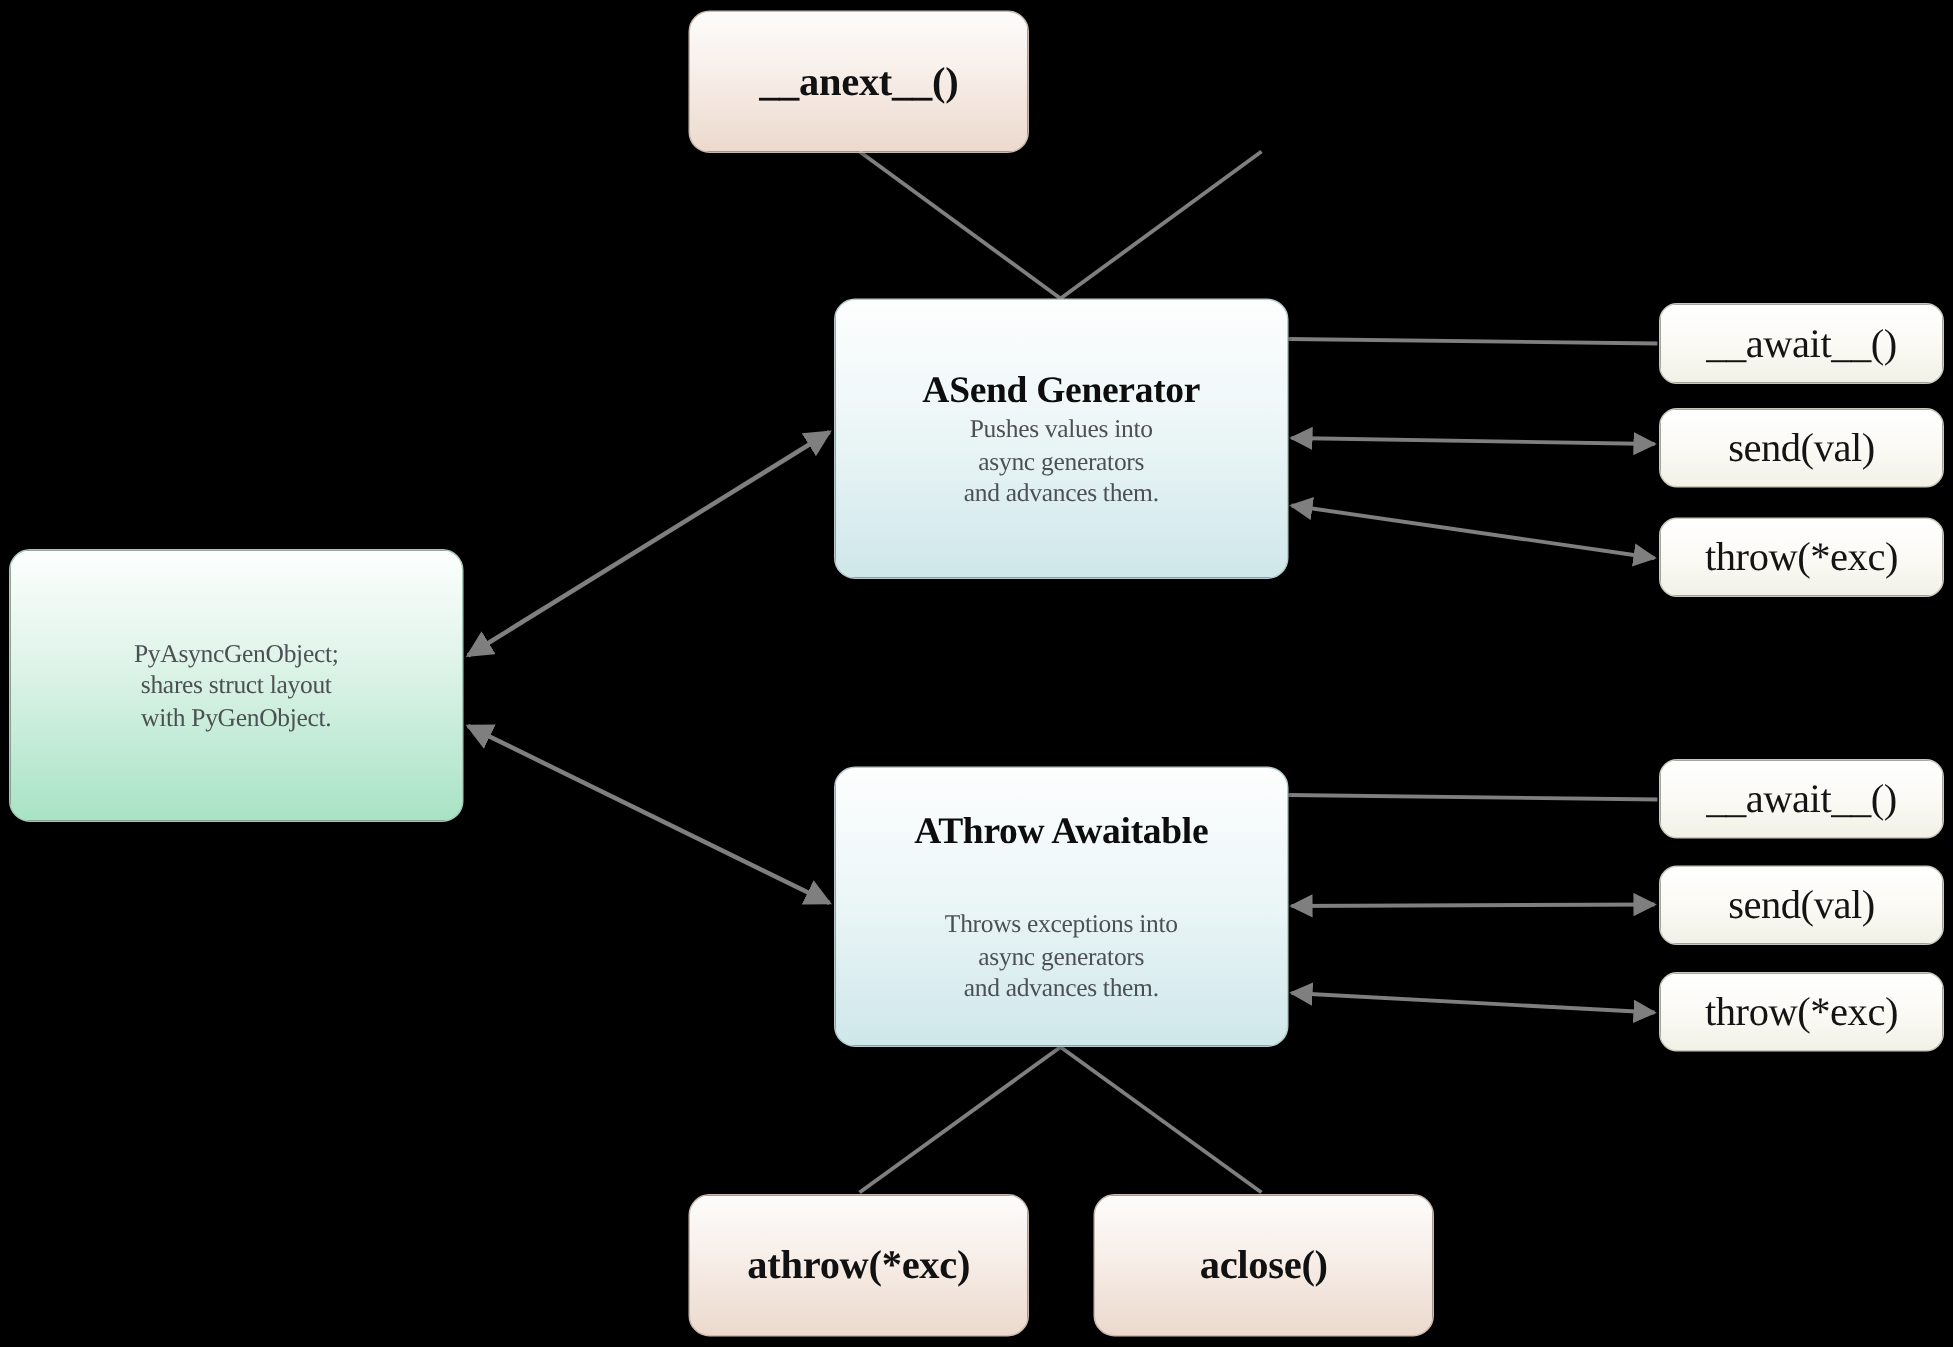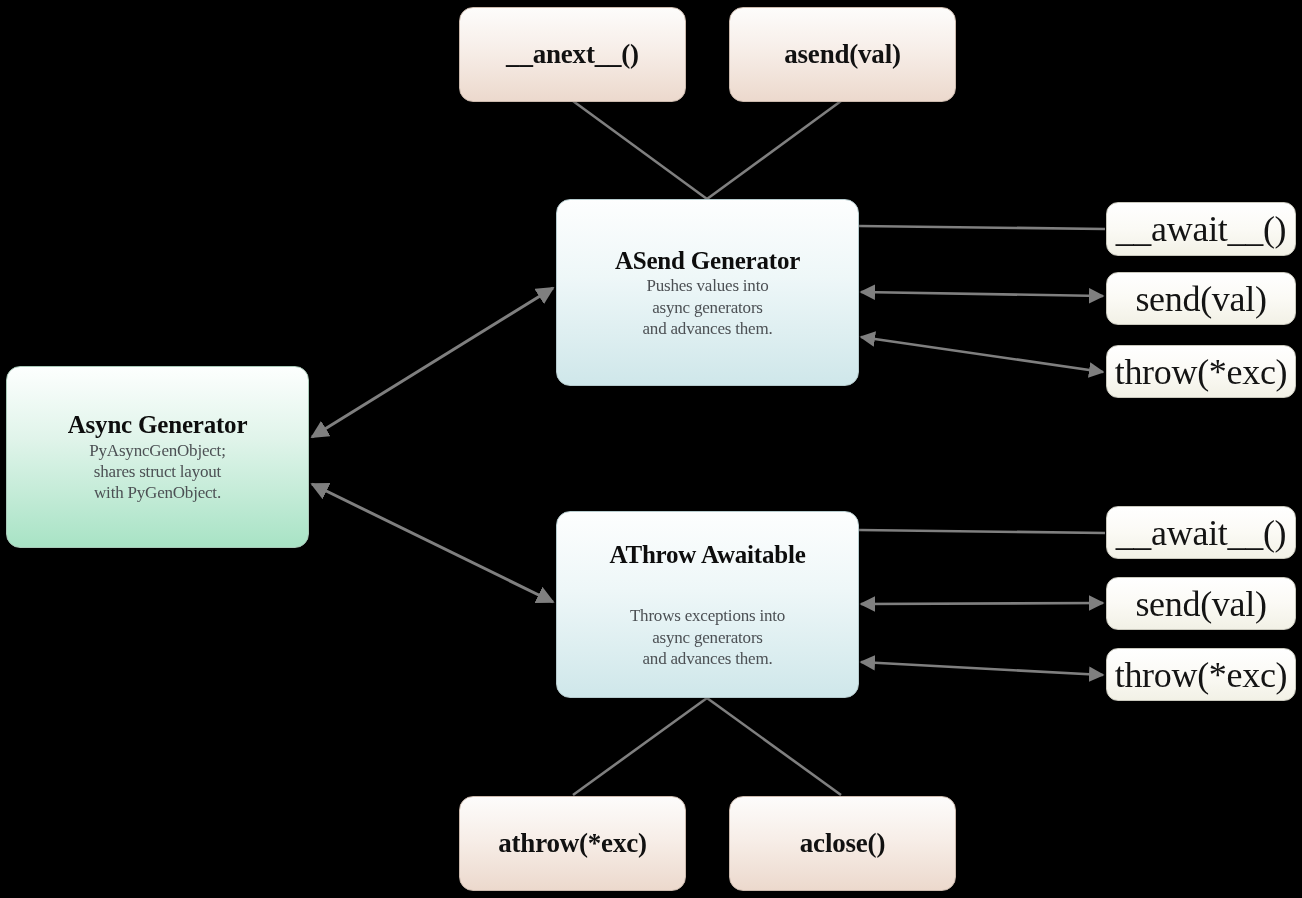--- a/index.html
+++ b/index.html
@@ -49,21 +49,21 @@
     letter-spacing: -0.2px;
   }
 
   
   .node-api {
     background: linear-gradient(to bottom, #ffffff 0%, #fbfaf5 50%, #f2f1e6 100%);
     border-color: #c9c8bd;
     border-radius: 12px;
   }
   .node-api .node-title {
-    font-size: 36px;
+    font-size: 27px;
     font-weight: normal;
     color: #141414;
     letter-spacing: -0.3px;
     white-space: nowrap;
   }
 
   
   .node-awaitable {
     background: linear-gradient(to bottom, #fdfefe 0%, #eef7f8 42%, #cfe7ea 100%);
     border-color: #b6cbce;
@@ -122,40 +122,36 @@
 
     <line x1="859" y1="530" x2="1105" y2="533" stroke="#7f7f7f" stroke-width="2.6"></line>
     <line x1="861" y1="604" x2="1103" y2="603" stroke="#7f7f7f" stroke-width="2.6" marker-start="url(#arrowStart)" marker-end="url(#arrowEnd)"></line>
     <line x1="861" y1="662" x2="1103" y2="675" stroke="#7f7f7f" stroke-width="2.6" marker-start="url(#arrowStart)" marker-end="url(#arrowEnd)"></line>
   </svg>
 
   <div class="node node-method" style="left:459px; top:7px; width:227px; height:95px;">
     <div class="node-title">__anext__()</div>
   </div>
 
-  <div class="node node-method" style="left:729px; top:7px; width:227px; height:95px;">
-    <div class="node-title">asend(val)</div>
-  </div>
 
   <div class="node node-awaitable" style="left:556px; top:199px; width:303px; height:187px;">
     <div class="node-heading">ASend Generator</div>
     <div class="node-desc">Pushes values into
 async generators
 and advances them.</div>
   </div>
 
   <div class="node node-awaitable" style="left:556px; top:511px; width:303px; height:187px;gap:36px;">
     <div class="node-heading">AThrow Awaitable</div>
     <div class="node-desc">Throws exceptions into
 async generators
 and advances them.</div>
   </div>
 
   <div class="node node-root" style="left:6px; top:366px; width:303px; height:182px;">
-    <div class="node-heading">Async Generator</div>
     <div class="node-desc">PyAsyncGenObject;
 shares struct layout
 with PyGenObject.</div>
   </div>
 
   <div class="node node-api" style="left:1106px; top:202px; width:190px; height:54px;">
     <div class="node-title">__await__()</div>
   </div>
   <div class="node node-api" style="left:1106px; top:272px; width:190px; height:53px;">
     <div class="node-title">send(val)</div>

